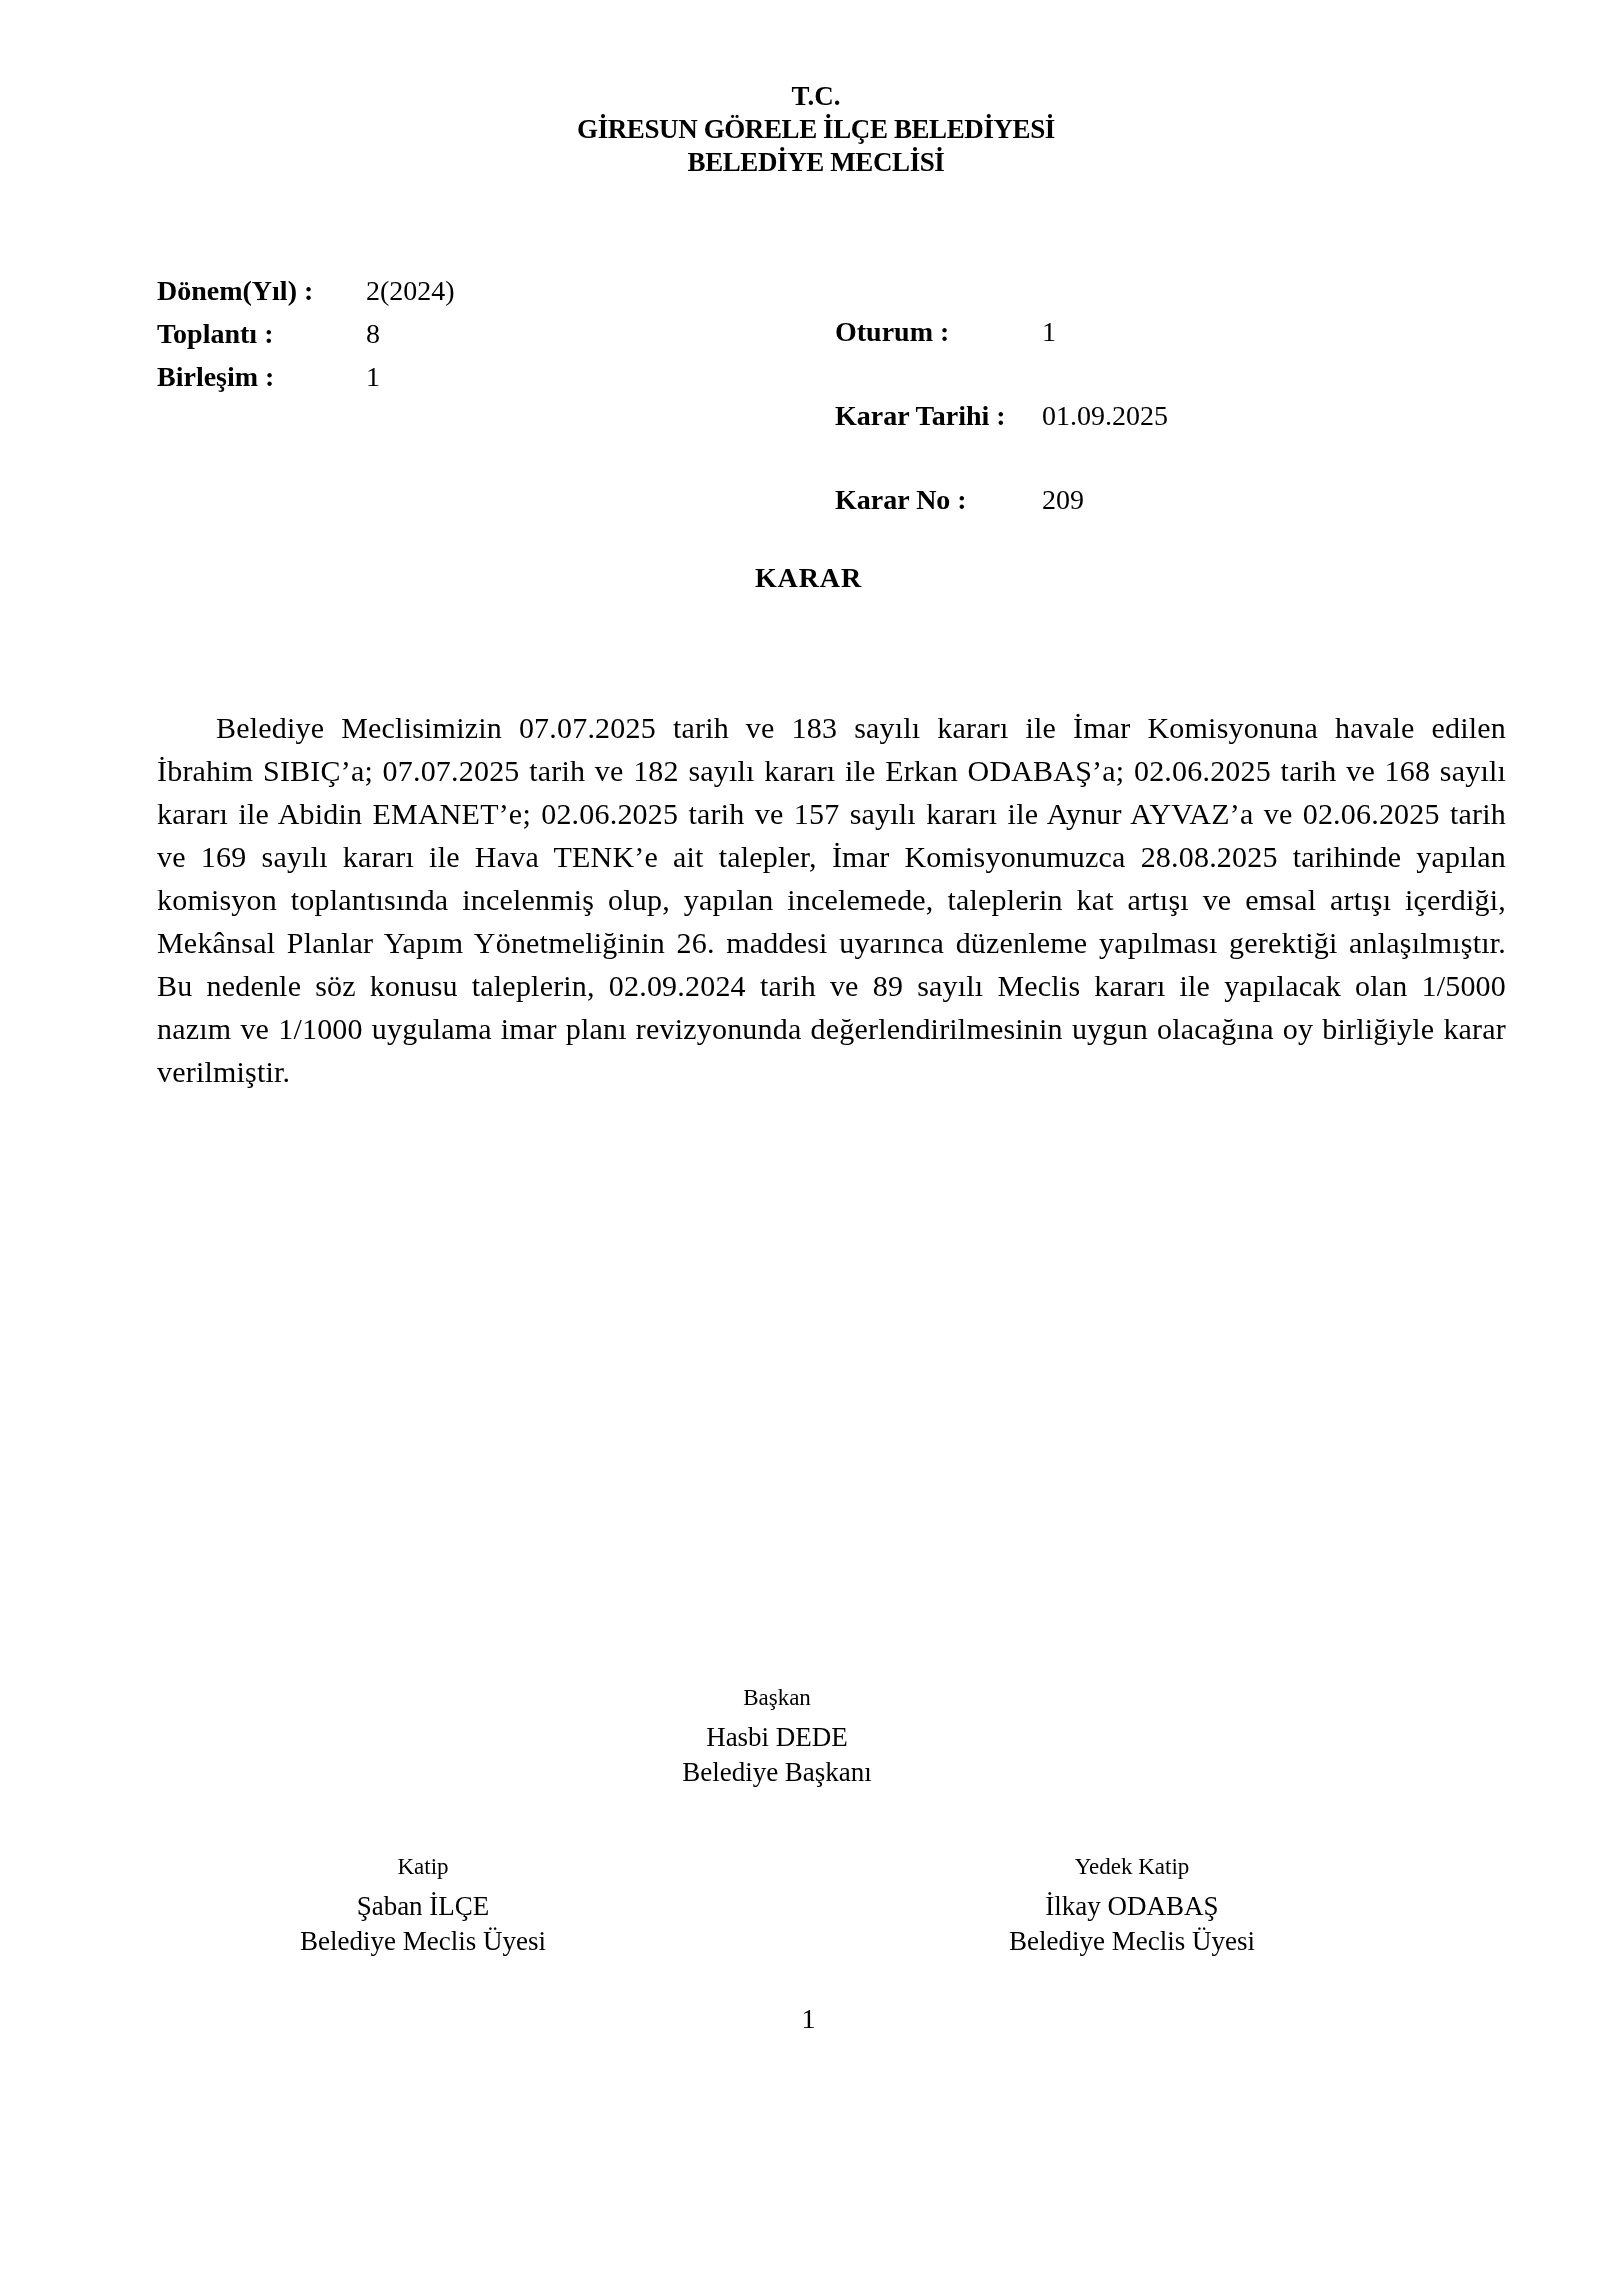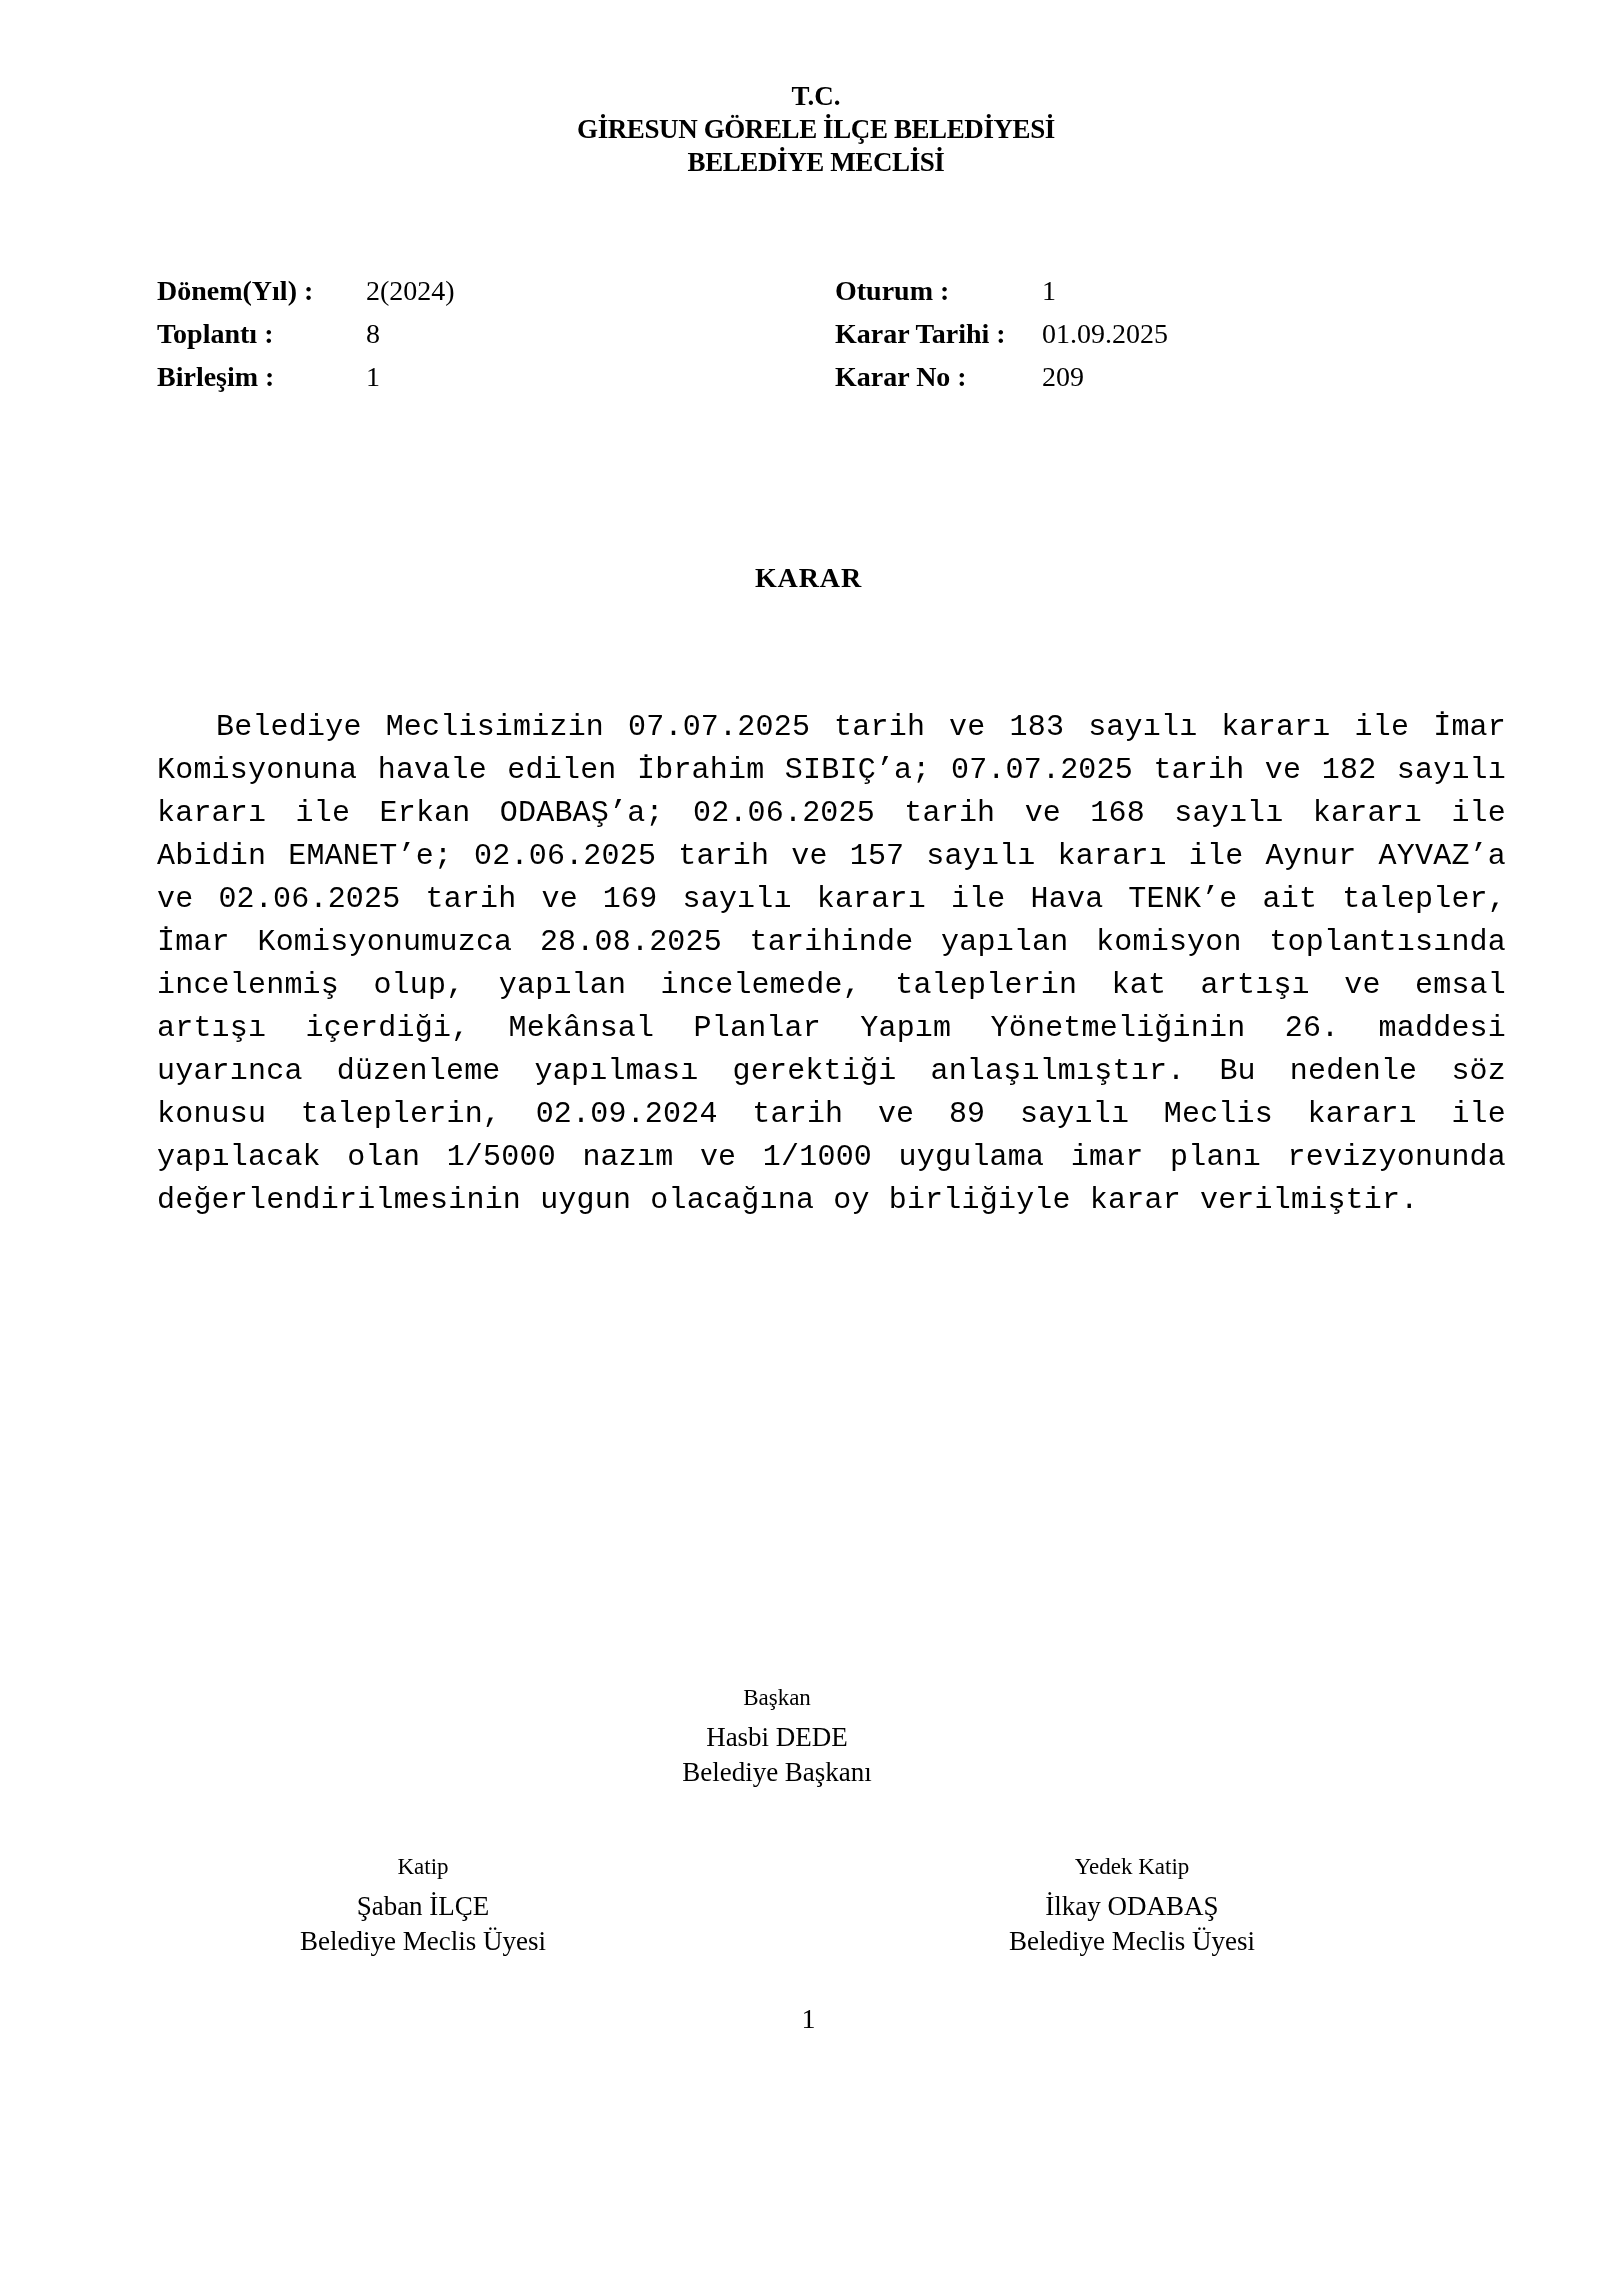--- a/index.html
+++ b/index.html
@@ -37,21 +37,21 @@
     top: 269px;
     font-family: "Liberation Serif", serif;
     font-size: 28px;
     line-height: 43px;
     white-space: nowrap;
   }
   .meta-col.left  { left: 157px; }
   .meta-col.right { left: 835px; }
   .meta-row .label { display: inline-block; font-weight: bold; }
   .meta-col.left  .label { width: 209px; }
-  .meta-col.right .label { width: 207px; }
+  .meta-col.right .label { width: 207px; margin-top: 41px; }
 
   
   .summary {
     position: absolute;
     left: 154px;
     top: 435px;
     width: 1352px;
     font-family: "Liberation Sans", sans-serif;
     font-size: 29.6px;
     line-height: 45px;
@@ -75,21 +75,21 @@
     font-size: 28px;
     letter-spacing: 0.9px;
   }
 
   
   .decision-body {
     position: absolute;
     left: 157px;
     top: 706px;
     width: 1349px;
-    font-family: Liberation Mono, monospace;
+    font-family: Liberation Serif, serif;
     font-size: 30px;
     line-height: 43px;
     text-align: justify;
     text-indent: 59px;
     letter-spacing: 0.2px;
     word-spacing: 0.9px;
   }
 
   
   .sig {

